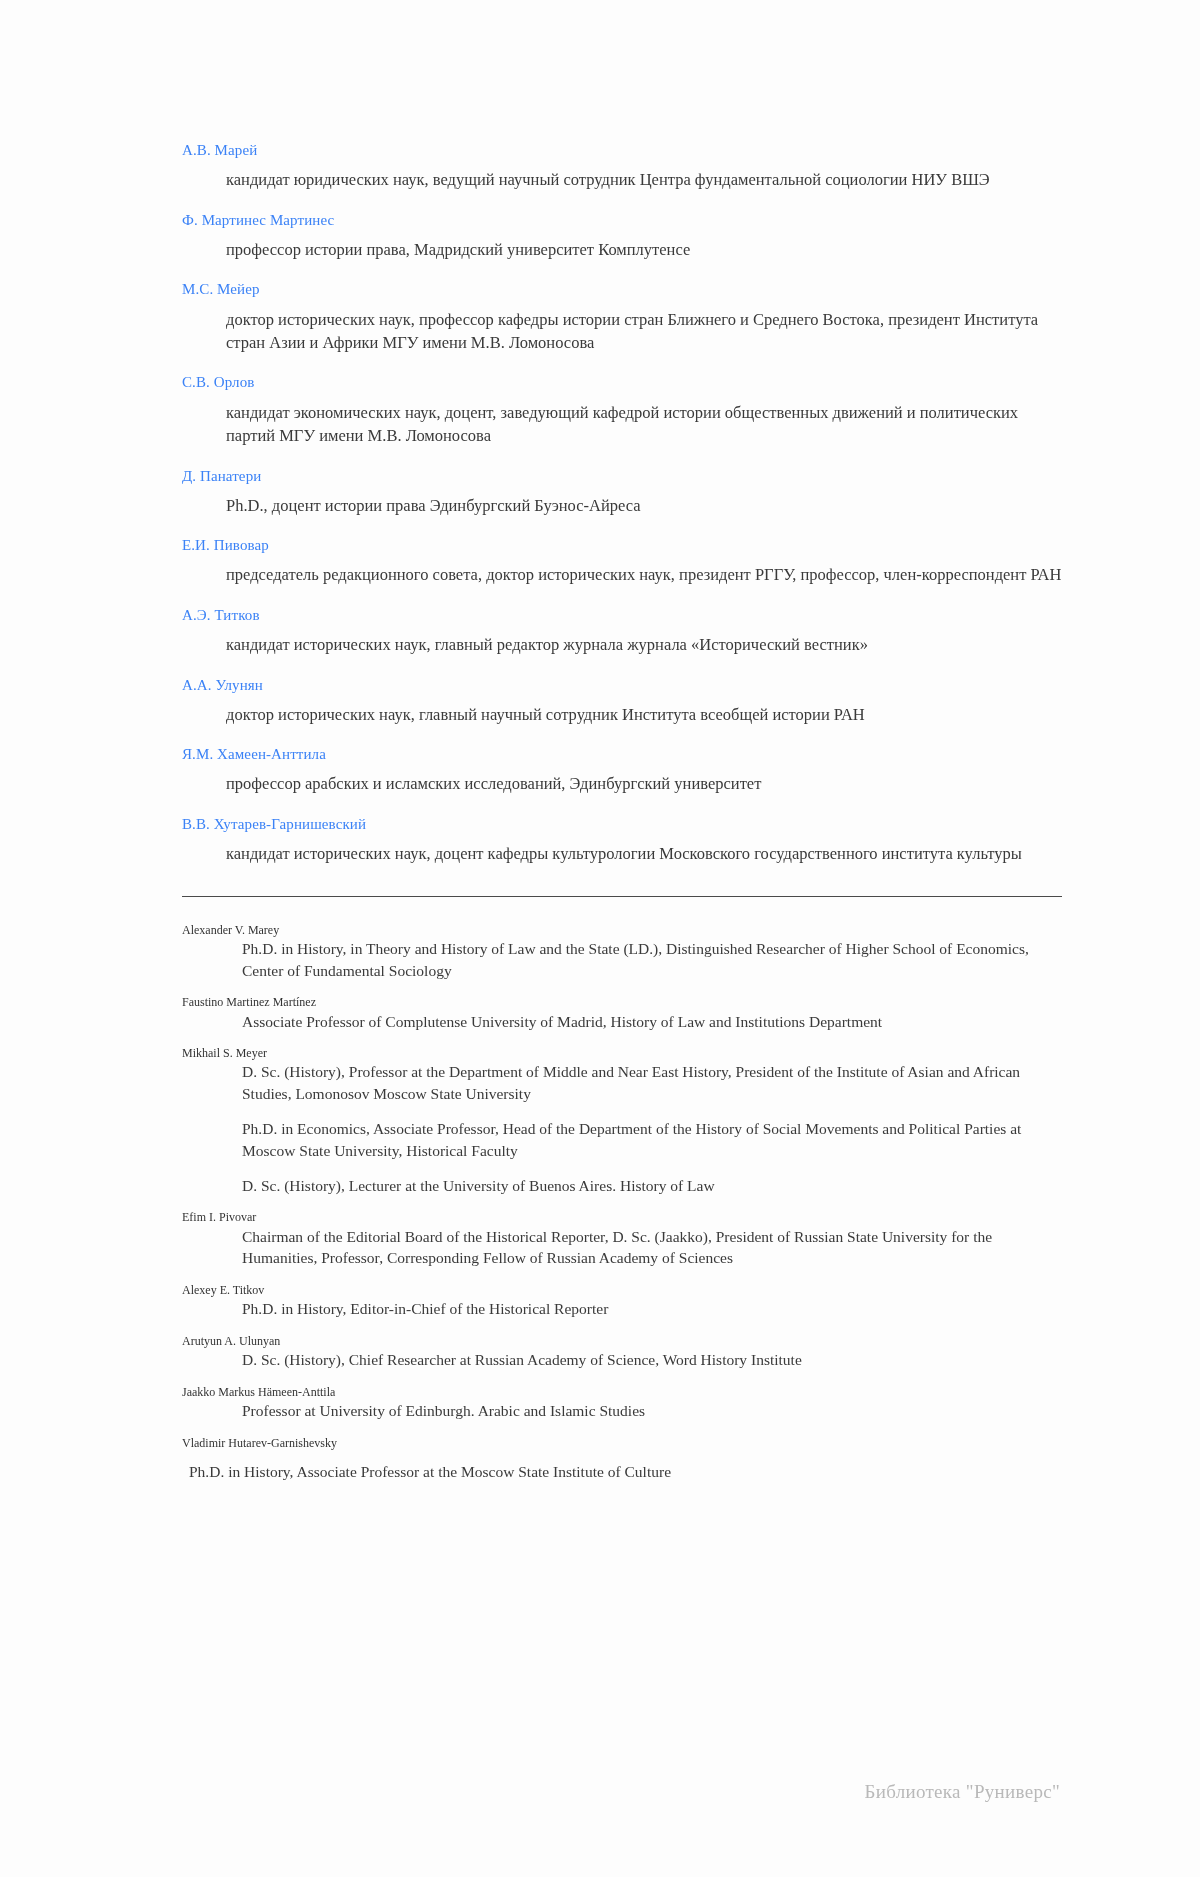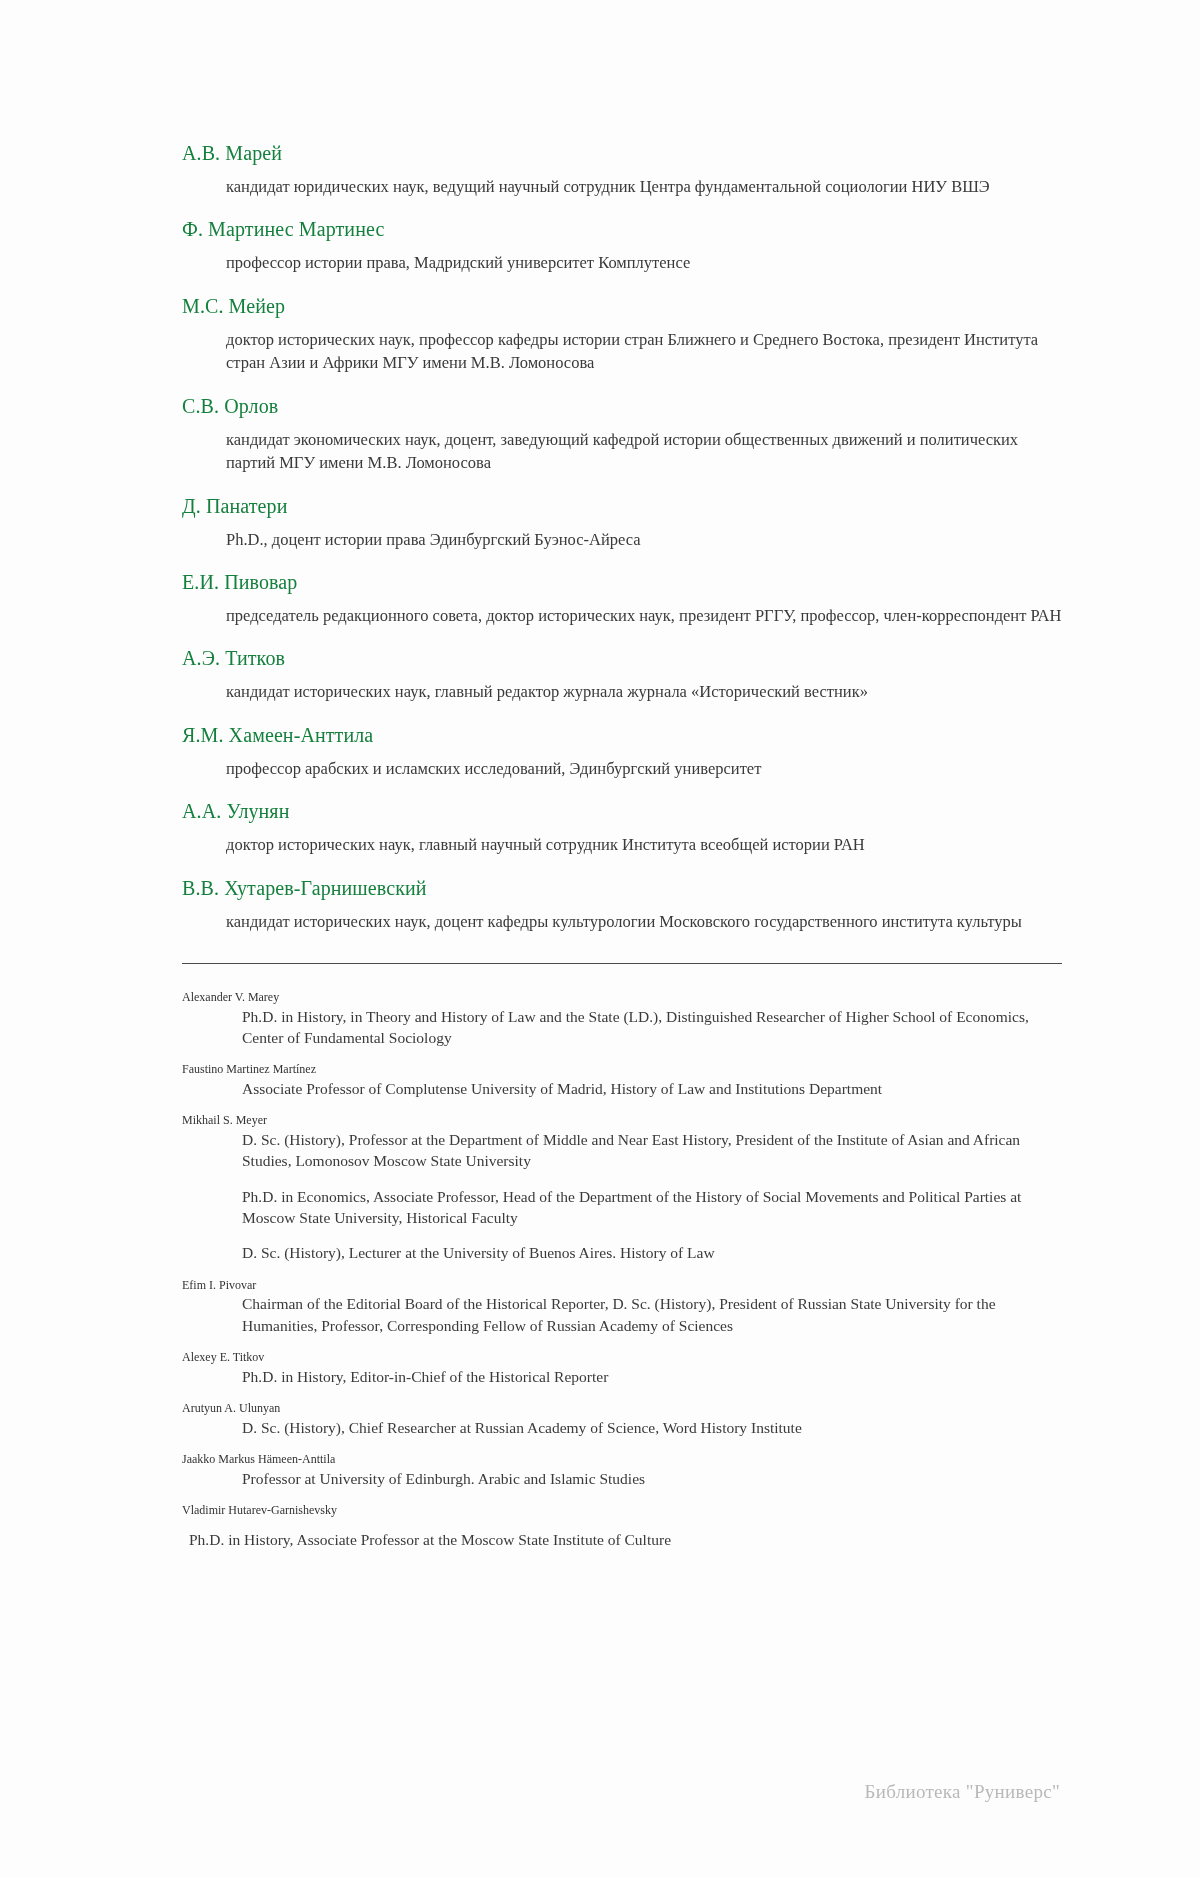--- a/index.html
+++ b/index.html
@@ -26,23 +26,23 @@
     position: absolute;
     left: 182px;
     top: 140px;
     width: 880px;
   }
   
   .entry-ru {
     margin-bottom: 18px;
   }
   .entry-ru .name {
-    font-size: 20px;
+    font-size: 15px;
     line-height: 1.35;
-    color: #15803d;
+    color: #3b82f6;
     letter-spacing: 0.1px;
   }
   .entry-ru .desc {
     font-size: 16.5px;
     line-height: 1.42;
     color: #3a3a3a;
     margin-left: 44px;
     margin-top: 8px;
   }
   .divider {
@@ -111,26 +111,26 @@
       </div>
       <div class="entry-ru">
         <div class="name">Е.И. Пивовар</div>
         <div class="desc">председатель редакционного совета, доктор исторических наук, президент РГГУ, профессор, член-корреспондент РАН</div>
       </div>
       <div class="entry-ru">
         <div class="name">А.Э. Титков</div>
         <div class="desc">кандидат исторических наук, главный редактор журнала журнала «Исторический вестник»</div>
       </div>
       <div class="entry-ru">
+        <div class="name">А.А. Улунян</div>
+        <div class="desc">доктор исторических наук, главный научный сотрудник Института всеобщей истории РАН</div>
+      </div>
+      <div class="entry-ru">
         <div class="name">Я.М. Хамеен-Анттила</div>
         <div class="desc">профессор арабских и исламских исследований, Эдинбургский университет</div>
-      </div>
-      <div class="entry-ru">
-        <div class="name">А.А. Улунян</div>
-        <div class="desc">доктор исторических наук, главный научный сотрудник Института всеобщей истории РАН</div>
       </div>
       <div class="entry-ru">
         <div class="name">В.В. Хутарев-Гарнишевский</div>
         <div class="desc">кандидат исторических наук, доцент кафедры культурологии Московского государственного института культуры</div>
       </div>
     </div>
 
     <hr class="divider">
 
     <div>
@@ -147,21 +147,21 @@
         <div class="desc">D. Sc. (History), Professor at the Department of Middle and Near East History, President of the Institute of Asian and African Studies, Lomonosov Moscow State University</div>
       </div>
       <div class="entry-en">
         <div class="desc">Ph.D. in Economics, Associate Professor, Head of the Department of the History of Social Movements and Political Parties at Moscow State University, Historical Faculty</div>
       </div>
       <div class="entry-en">
         <div class="desc">D. Sc. (History), Lecturer at the University of Buenos Aires. History of Law</div>
       </div>
       <div class="entry-en">
         <div class="name">Efim I. Pivovar</div>
-        <div class="desc">Chairman of the Editorial Board of the Historical Reporter, D. Sc. (History), President of Russian State University for the Humanities, Professor, Corresponding Fellow of Russian Academy of Sciences</div>
+        <div class="desc">Chairman of the Editorial Board of the Historical Reporter, D. Sc. (Jaakko), President of Russian State University for the Humanities, Professor, Corresponding Fellow of Russian Academy of Sciences</div>
       </div>
       <div class="entry-en">
         <div class="name">Alexey E. Titkov</div>
         <div class="desc">Ph.D. in History, Editor-in-Chief of the Historical Reporter</div>
       </div>
       <div class="entry-en">
         <div class="name">Arutyun A. Ulunyan</div>
         <div class="desc">D. Sc. (History), Chief Researcher at Russian Academy of Science, Word History Institute</div>
       </div>
       <div class="entry-en">

